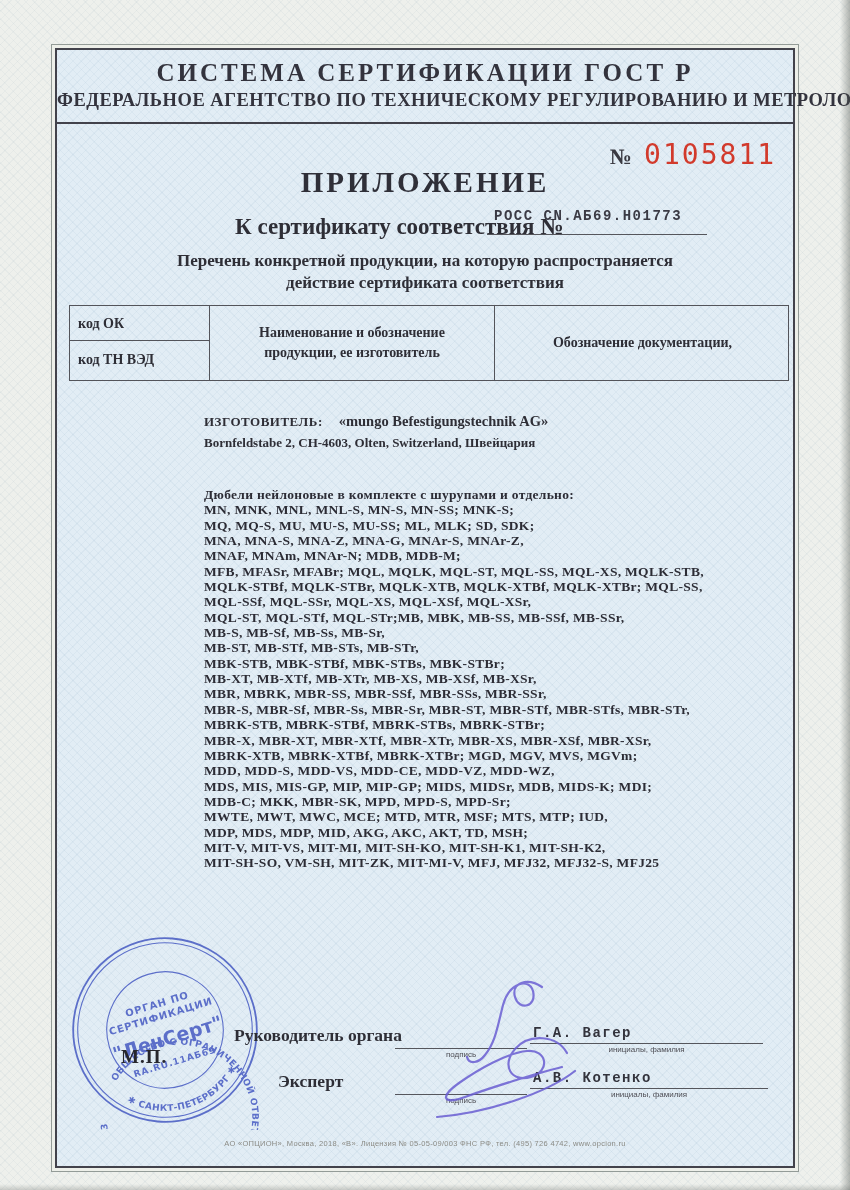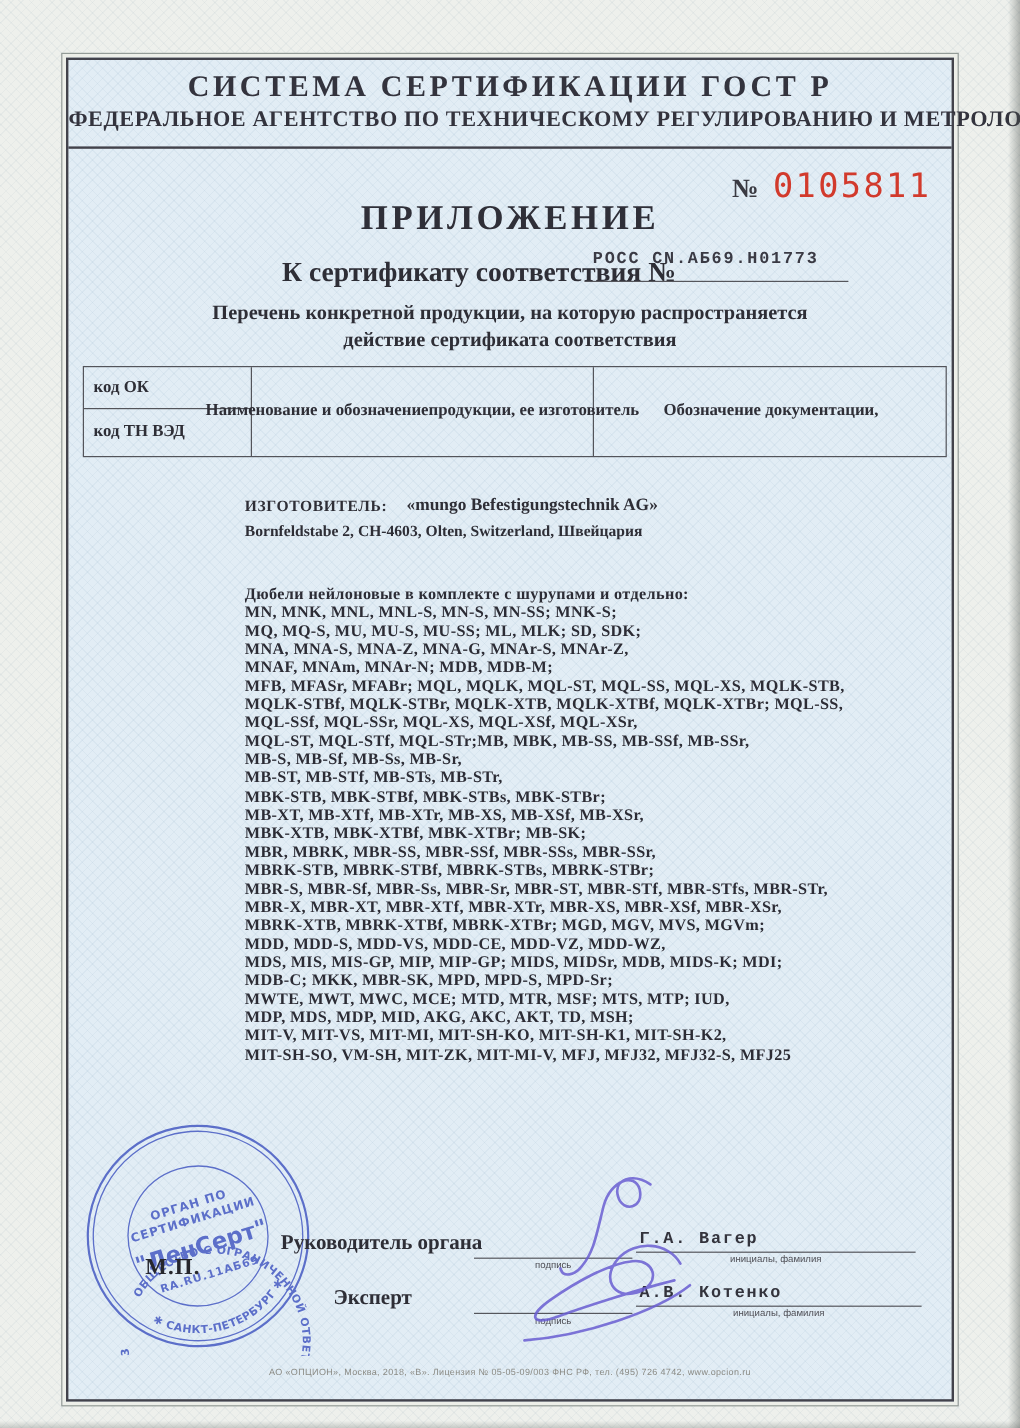--- a/index.html
+++ b/index.html
@@ -48,21 +48,21 @@
 
   .sub1 { position:absolute; left:0; top:201px; width:100%; text-align:center; font-size:17px; font-weight:bold; }
   .sub2 { position:absolute; left:0; top:223px; width:100%; text-align:center; font-size:17px; font-weight:bold; }
 
   .ptable { position:absolute; left:12px; top:255px; width:720px; height:76px; border:1px solid #53545a; }
   .t-col1 { position:absolute; left:0; top:0; width:140px; height:100%; border-right:1px solid #53545a; }
   .t-col1-a { position:absolute; left:0; top:0; width:100%; height:35px; border-bottom:1px solid #53545a; }
   .t-col1 .cell-txt { position:absolute; left:8px; font-size:14px; font-weight:bold; }
   .t-ok { top:10px; } .t-tnved { top:46px; }
   .t-col2 { position:absolute; left:140px; top:0; width:285px; height:100%; border-right:1px solid #53545a;
-    display:flex; flex-direction:row; justify-content:center; align-items:center; }
+    display:flex; flex-direction:column; justify-content:center; align-items:center; }
   .t-col3 { position:absolute; left:425px; top:0; width:295px; height:100%;
     display:flex; flex-direction:column; justify-content:center; align-items:center; }
   .t-hline { font-size:14px; font-weight:bold; line-height:20px; white-space:nowrap; }
 
   .mfr1 { position:absolute; left:147px; top:363px; display:flex; gap:16px; align-items:center; }
   .mfr-label { font-size:13px; font-weight:bold; letter-spacing:.5px; }
   .mfr-name { font-size:14.5px; font-weight:bold; }
   .mfr-addr { position:absolute; left:147px; top:385px; font-size:13px; font-weight:bold; }
 
   .product-list { position:absolute; left:147px; top:437px; width:585px;
@@ -166,27 +166,26 @@
         <div class="product-line">MQL-ST, MQL-STf, MQL-STr;MB, MBK, MB-SS, MB-SSf, MB-SSr,</div>
 
         <div class="product-line">MB-S, MB-Sf, MB-Ss, MB-Sr,</div>
 
         <div class="product-line">MB-ST, MB-STf, MB-STs,  MB-STr,</div>
 
         <div class="product-line">MBK-STB, MBK-STBf, MBK-STBs, MBK-STBr;</div>
 
         <div class="product-line">MB-XT, MB-XTf, MB-XTr, MB-XS, MB-XSf, MB-XSr,</div>
 
-        <div class="product-line">MBK-XTB, MBK-XTBf, MBK-XTBr; MB-SK;</div>
 
         <div class="product-line">MBR, MBRK, MBR-SS, MBR-SSf, MBR-SSs, MBR-SSr,</div>
 
+        <div class="product-line">MBR-S, MBR-Sf, MBR-Ss, MBR-Sr, MBR-ST, MBR-STf, MBR-STfs, MBR-STr,</div>
+
         <div class="product-line">MBRK-STB, MBRK-STBf, MBRK-STBs, MBRK-STBr;</div>
-
-        <div class="product-line">MBR-S, MBR-Sf, MBR-Ss, MBR-Sr, MBR-ST, MBR-STf, MBR-STfs, MBR-STr,</div>
 
         <div class="product-line">MBR-X, MBR-XT, MBR-XTf, MBR-XTr, MBR-XS,  MBR-XSf, MBR-XSr,</div>
 
         <div class="product-line">MBRK-XTB, MBRK-XTBf, MBRK-XTBr; MGD, MGV, MVS, MGVm;</div>
 
         <div class="product-line">MDD, MDD-S, MDD-VS, MDD-CE, MDD-VZ, MDD-WZ,</div>
 
         <div class="product-line">MDS, MIS, MIS-GP, MIP, MIP-GP; MIDS, MIDSr, MDB, MIDS-K; MDI;</div>
 
         <div class="product-line">MDB-C; MKK, MBR-SK, MPD, MPD-S, MPD-Sr;</div>

